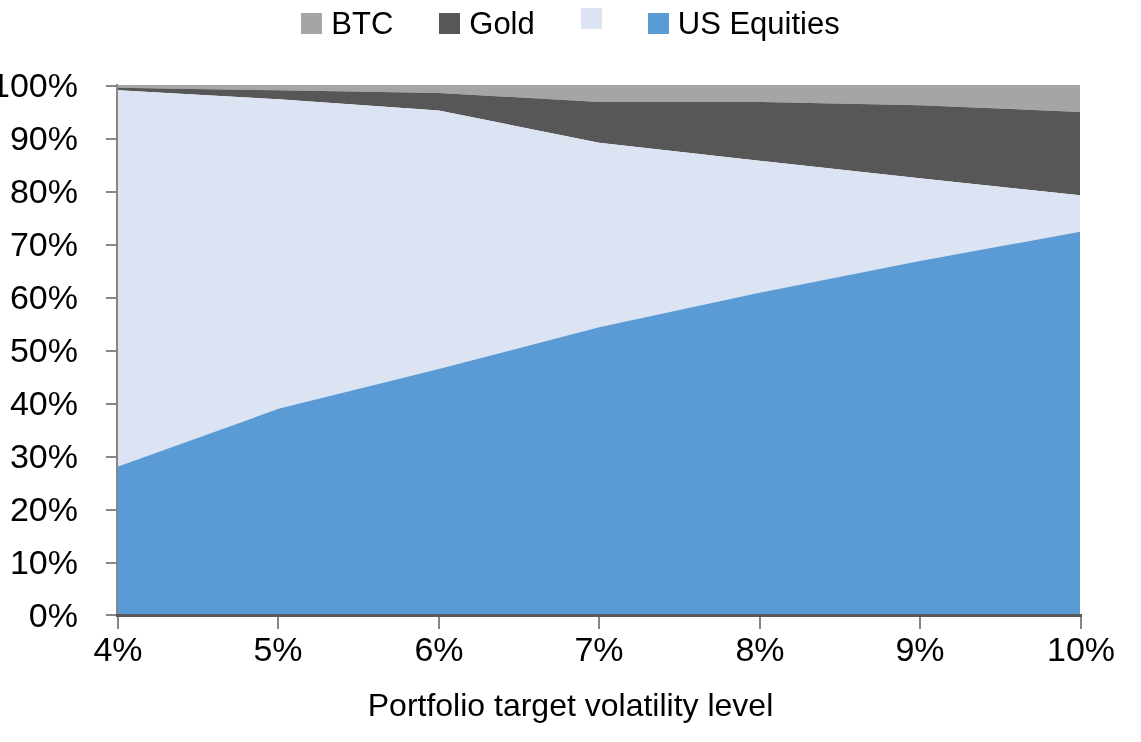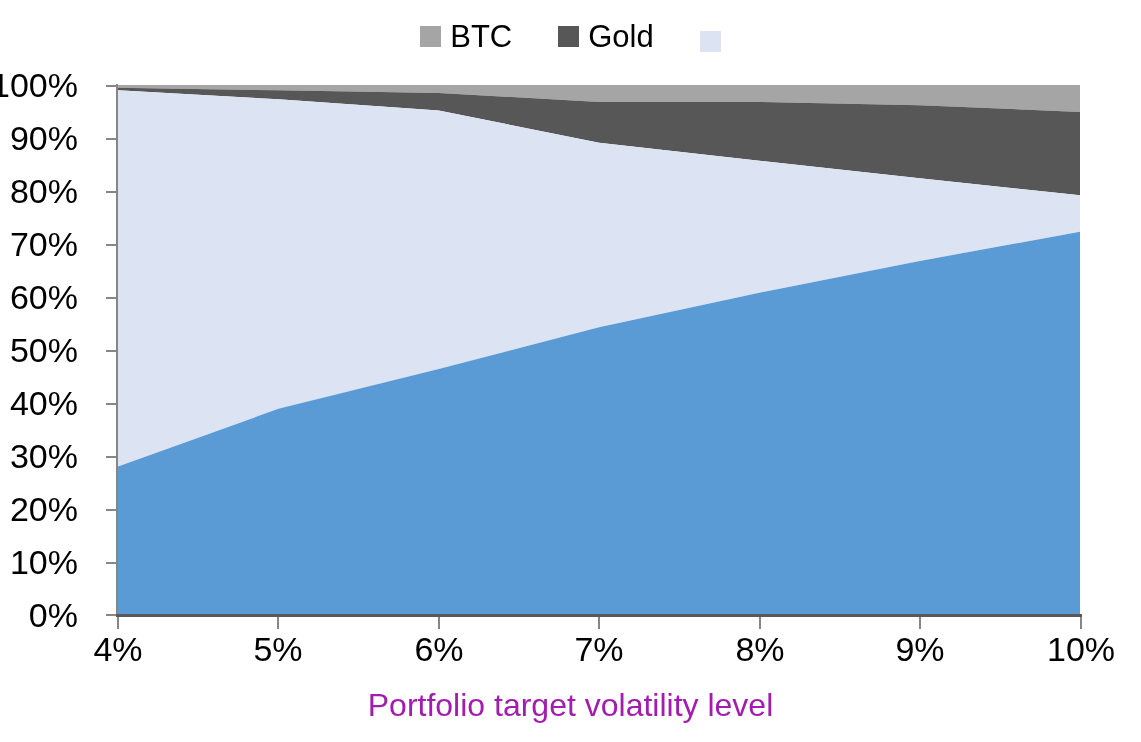--- a/index.html
+++ b/index.html
@@ -23,21 +23,21 @@
 
   
   #legend {
     position: absolute;
     left: 0;
     top: 8px;
     width: 1141px;
     height: 44px;
     display: flex;
     justify-content: center;
-    align-items: flex-end;
+    align-items: flex-start;
     gap: 46px;
   }
   .legend-item {
     display: flex;
     align-items: center;
     gap: 9px;
     white-space: nowrap;
   }
   .legend-swatch {
     width: 21px;
@@ -123,39 +123,43 @@
 
   
   #x-axis-title {
     position: absolute;
     left: 0;
     top: 688px;
     width: 1141px;
     text-align: center;
     font-size: 32px;
     line-height: 34px;
-    color: #a21caf;
+    color: #000000;
   }
 </style>
 </head>
 <body>
 
 <div id="chart-root">
 
   <div id="legend">
     <div class="legend-item">
       <span class="legend-swatch" style="background:#A5A5A5"></span>
       <span class="legend-label">BTC</span>
     </div>
     <div class="legend-item">
       <span class="legend-swatch" style="background:#575757"></span>
       <span class="legend-label">Gold</span>
     </div>
     <div class="legend-item">
       <span class="legend-swatch" style="background:#DCE3F2"></span>
+    </div>
+    <div class="legend-item">
+      <span class="legend-swatch" style="background:#5B9BD5"></span>
+      <span class="legend-label">US Equities</span>
     </div>
   </div>
 
   <div class="y-label" style="top:68px">100%</div>
   <div class="y-label" style="top:121px">90%</div>
   <div class="y-label" style="top:174px">80%</div>
   <div class="y-label" style="top:227px">70%</div>
   <div class="y-label" style="top:280px">60%</div>
   <div class="y-label" style="top:333px">50%</div>
   <div class="y-label" style="top:386px">40%</div>

